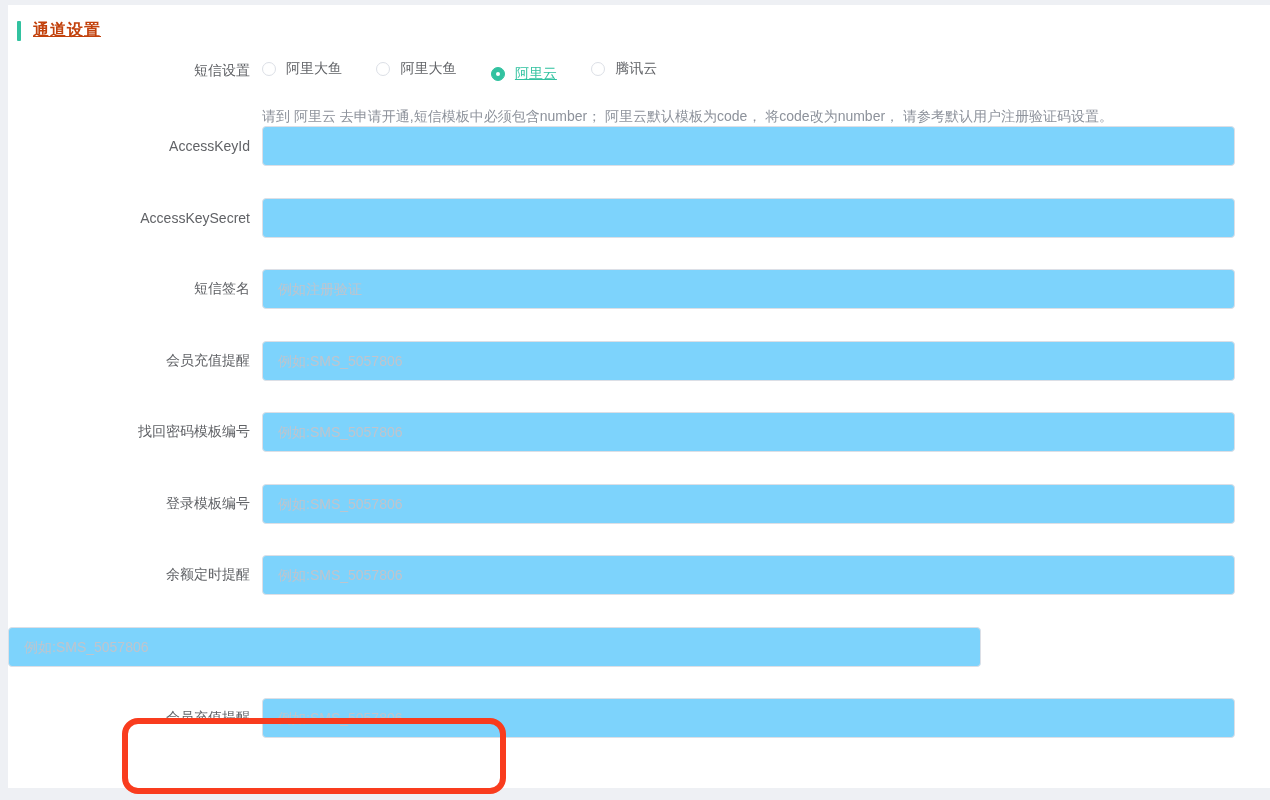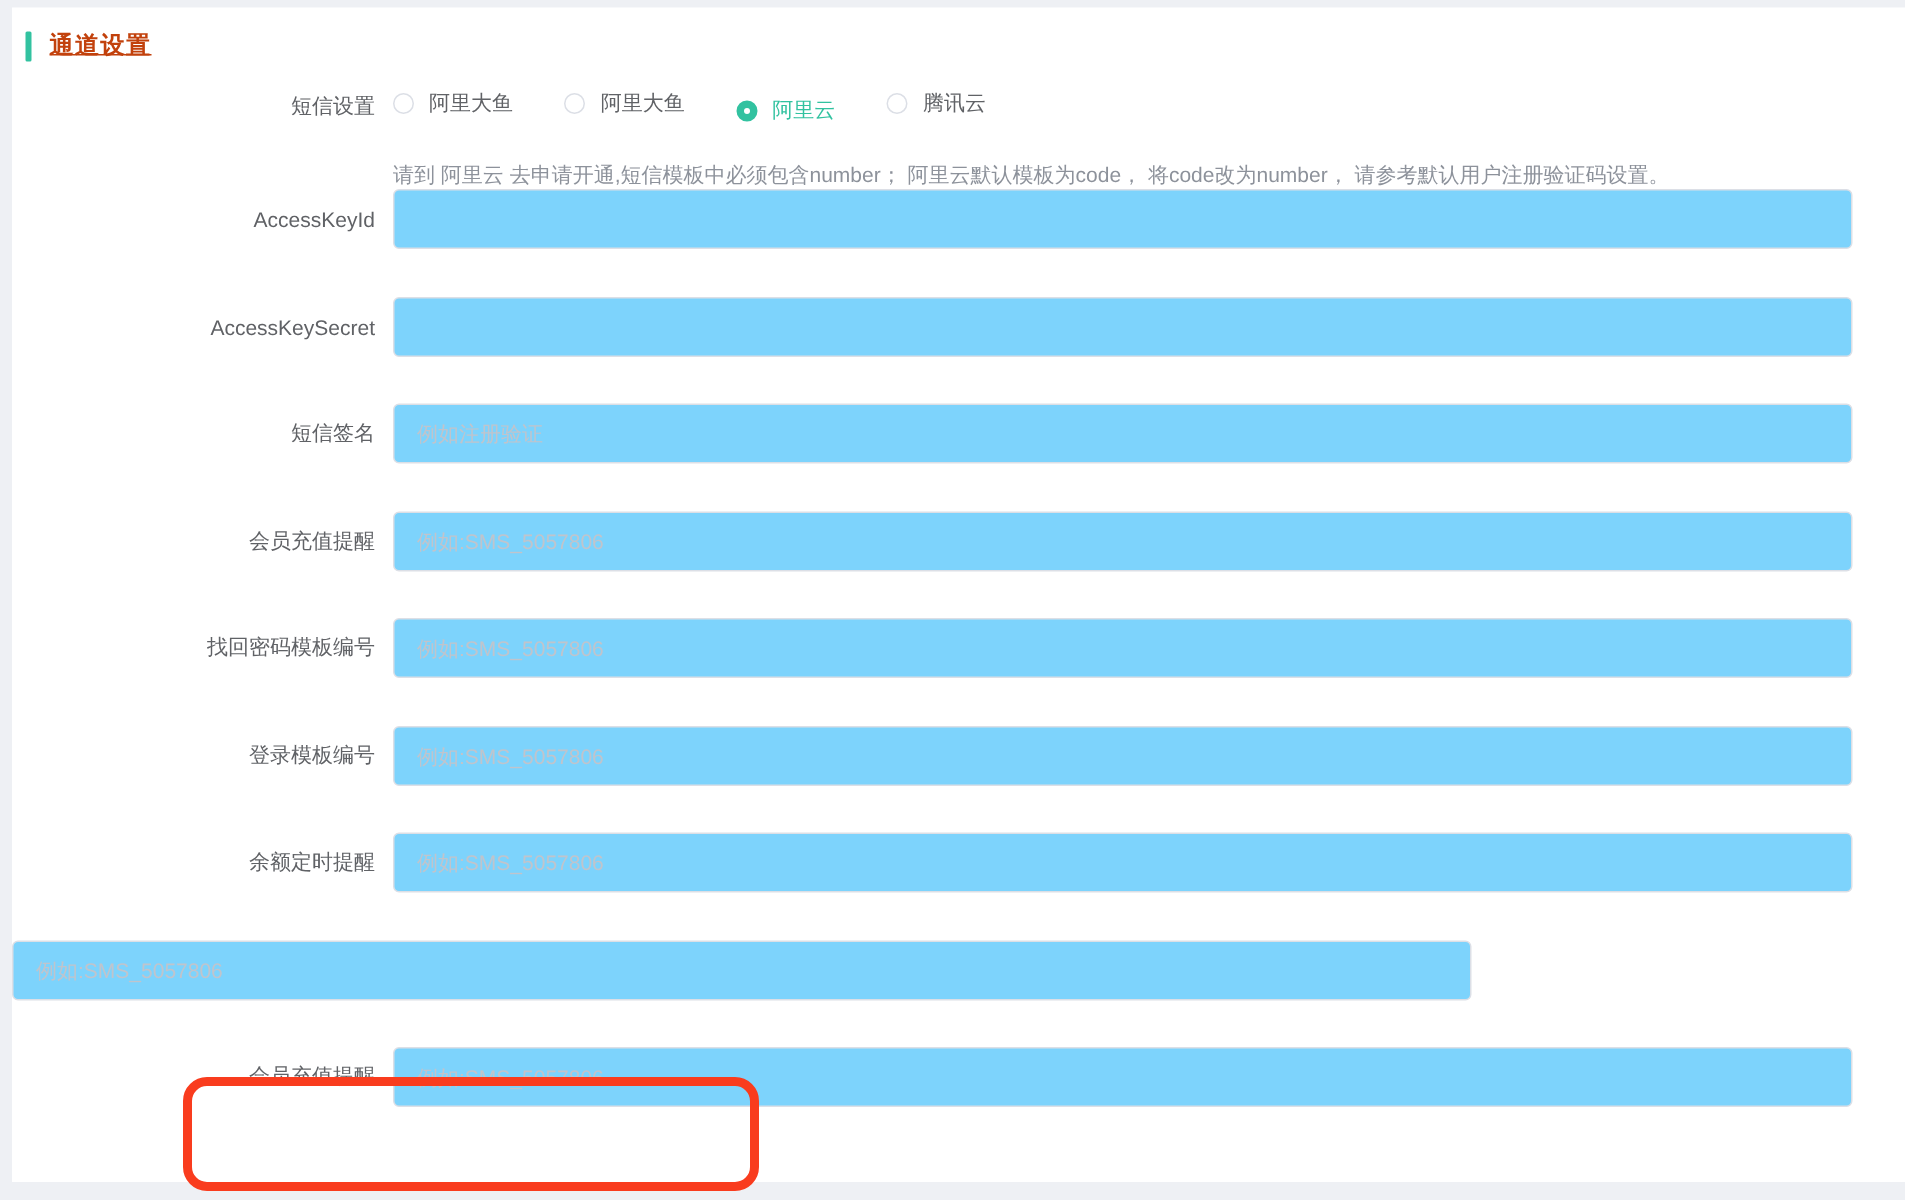--- a/index.html
+++ b/index.html
@@ -71,21 +71,21 @@
   }
   .radio-dot {
     width: 4px; height: 4px;
     border-radius: 50%;
     background: #ffffff;
     display: none;
   }
   .radio-label { font-size: 14px; color: #606266; }
   .radio.selected .radio-circle { background: var(--accent); border-color: var(--accent); }
   .radio.selected .radio-dot { display: block; }
-  .radio.selected .radio-label { color: var(--accent); }
+  .radio.selected .radio-label { color: var(--accent); text-decoration: underline; }
   
   .help-row {
     display: flex;
     margin-top: 25px;
     height: 20px;
   }
   .help-text {
     margin-left: 254px;
     font-size: 14px;
     color: #8d929b;

